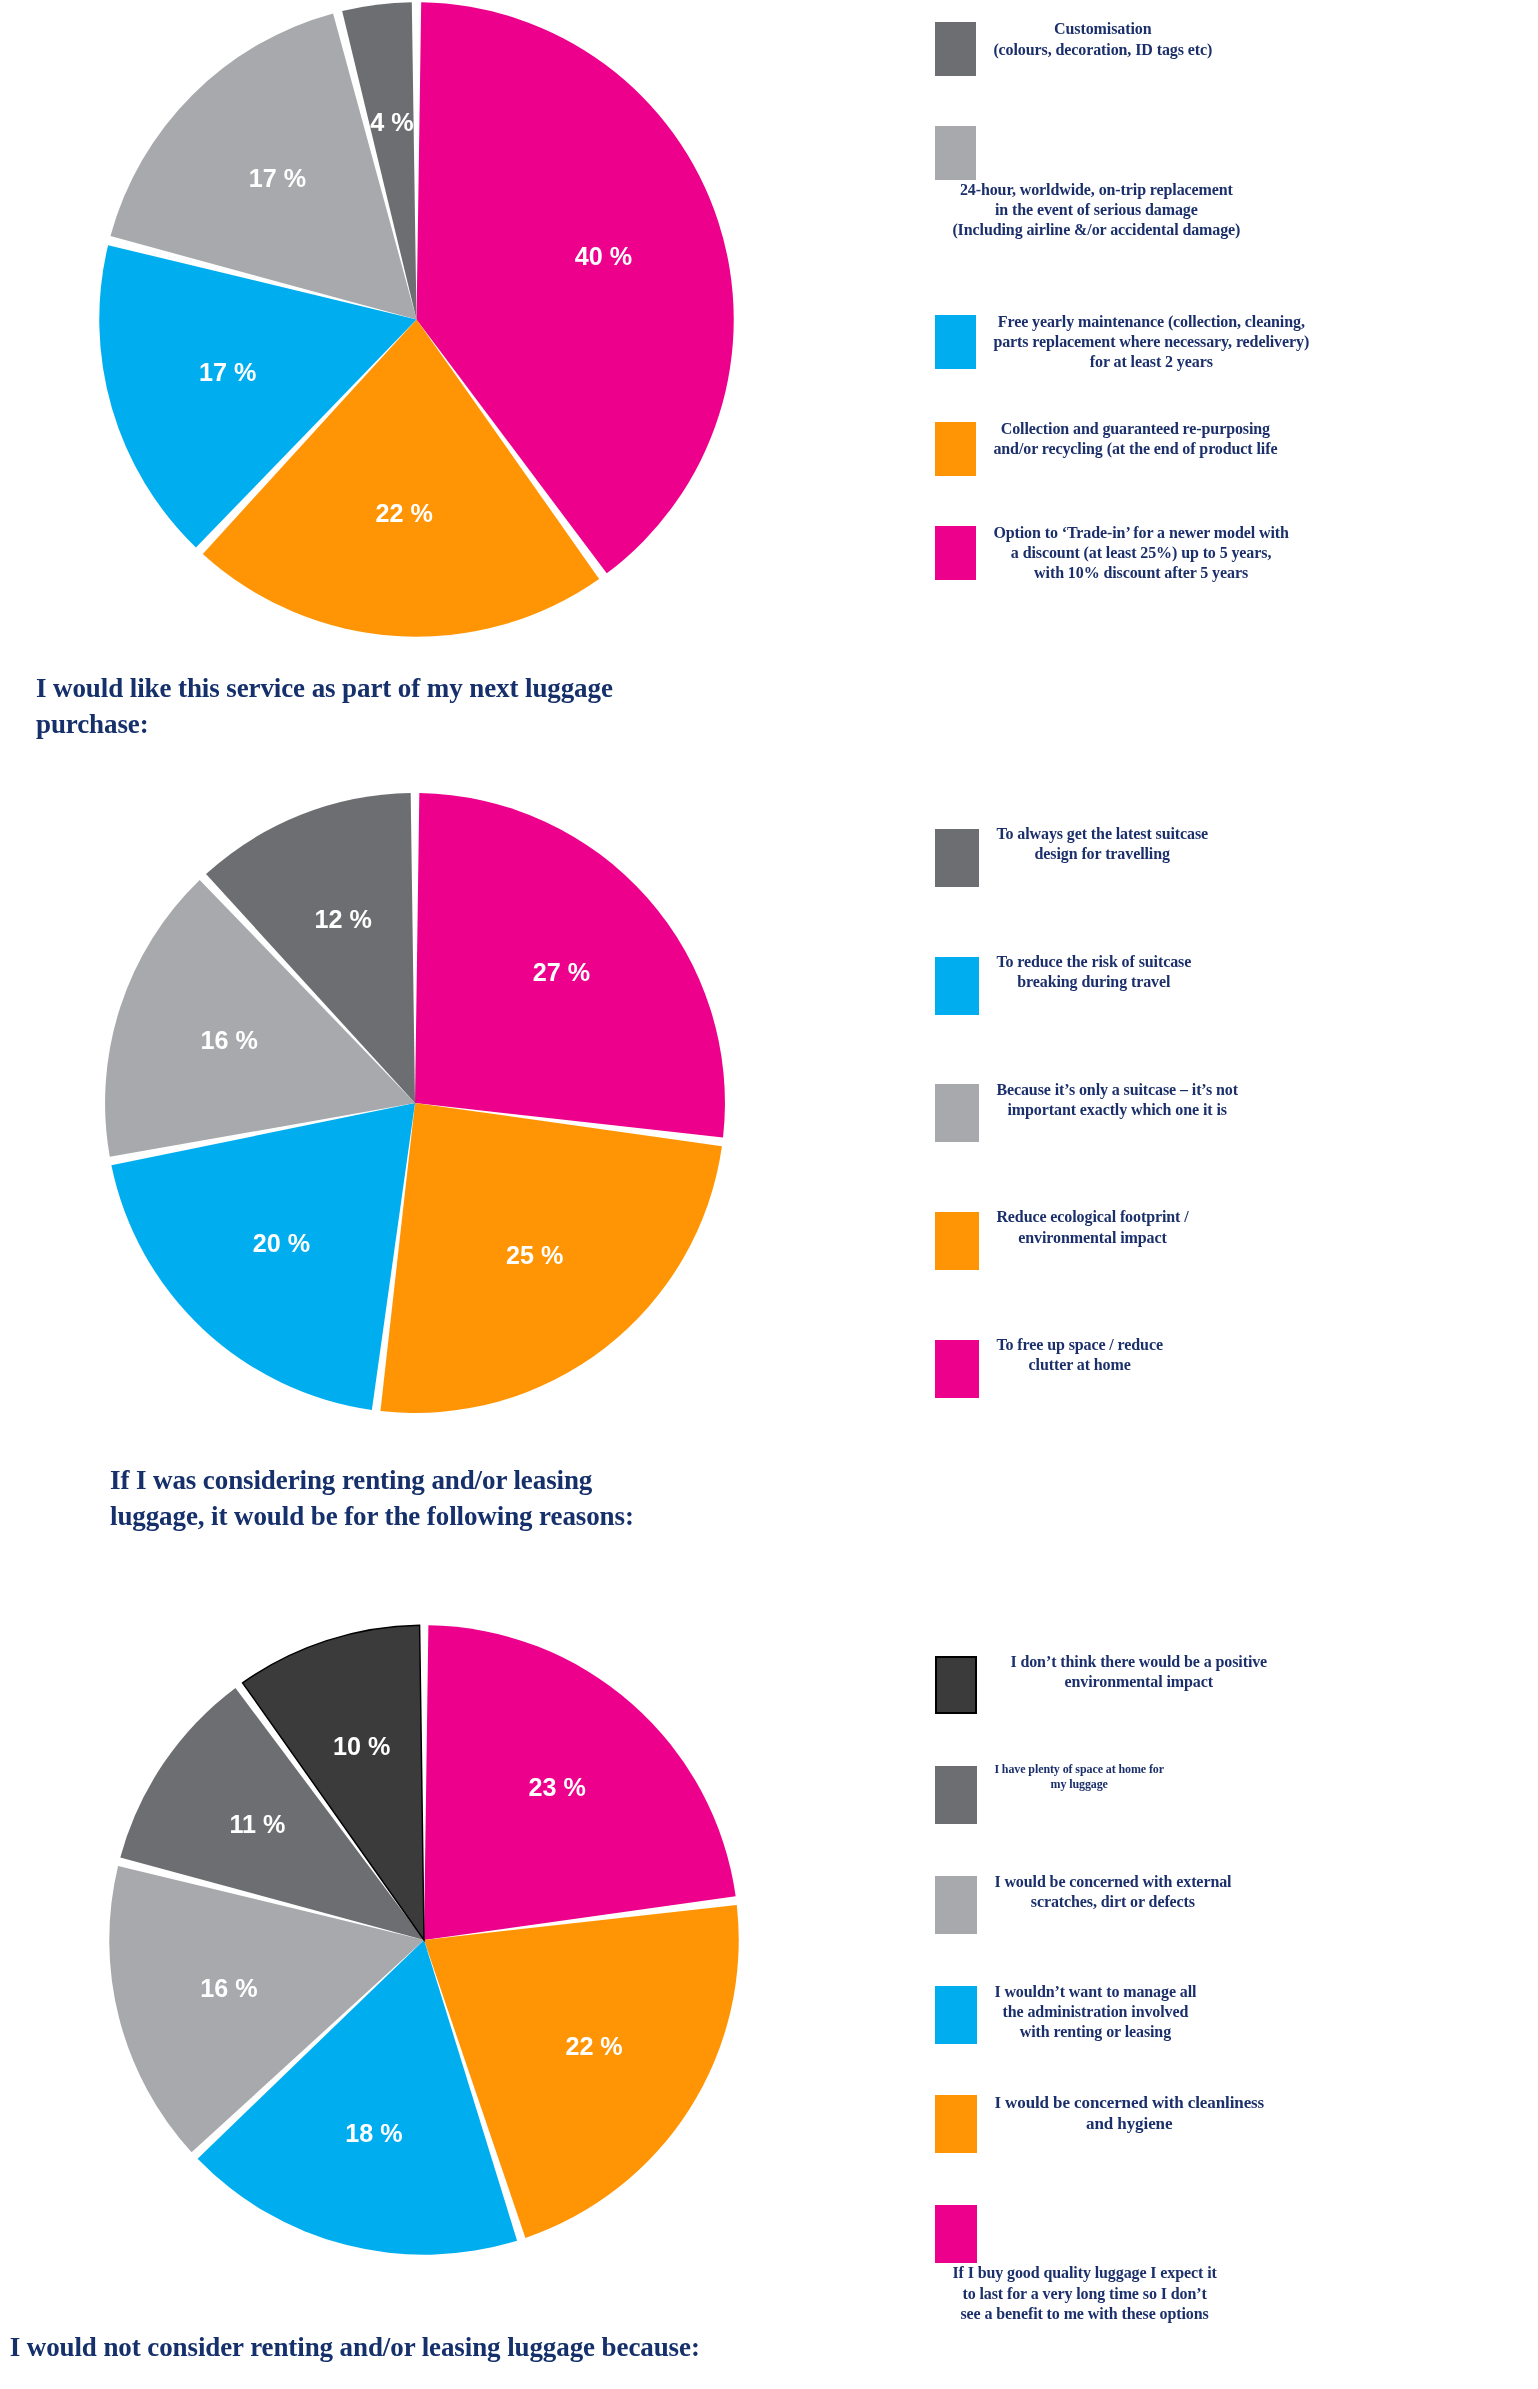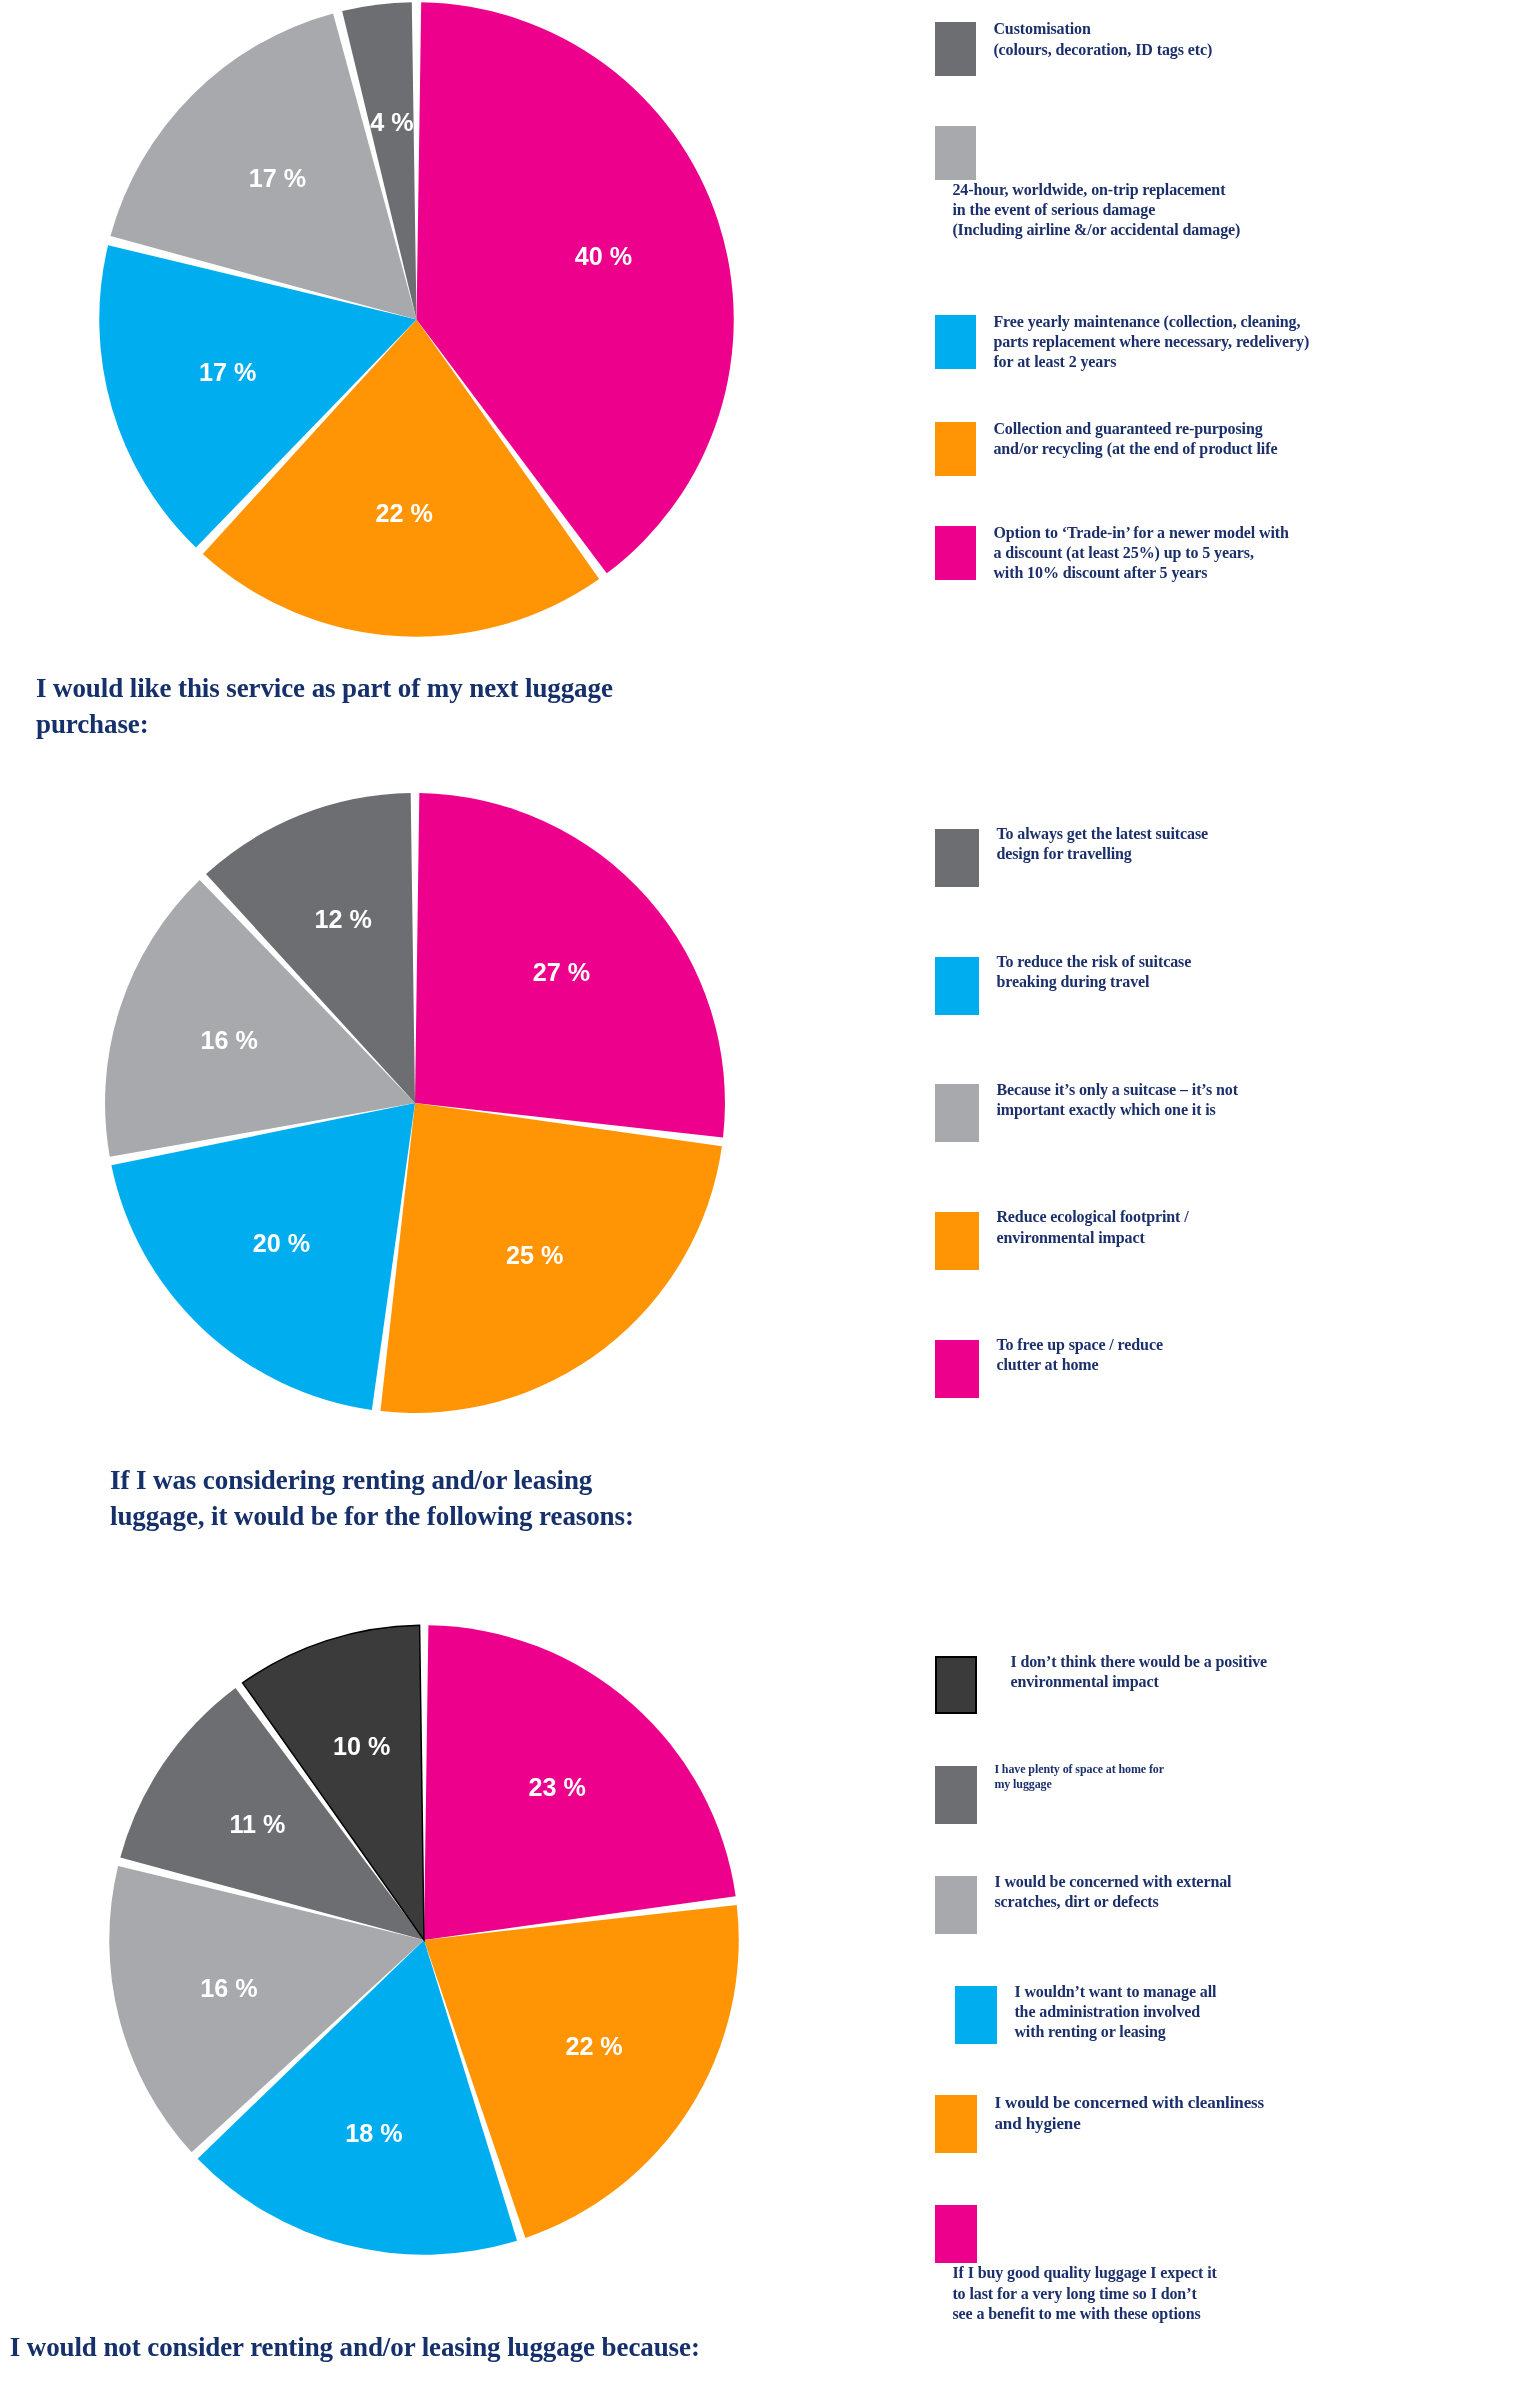--- a/index.html
+++ b/index.html
@@ -23,20 +23,21 @@
     font-weight: bold;
     text-anchor: middle;
     dominant-baseline: middle;
   }
 
   
   .legend { position: absolute; }
   .legend-row {
     display: flex;
     align-items: flex-start;
+    text-align: center;
   }
   .legend-swatch {
     flex: 0 0 auto;
     width: 41px;
   }
   .legend-text {
     font-family: "Liberation Serif", "DejaVu Serif", serif;
     font-weight: bold;
     color: #1b2f6b;
     font-size: 16px;
@@ -184,21 +185,21 @@
         <div class="legend-row" style="margin-bottom: 48px;">
           <div class="legend-swatch" style="background: rgb(109, 110, 113); height: 58px; width: 42px; margin-top: 3.9px;"></div>
           <div class="legend-text" style="font-size: 12px;">I have plenty of space at home for
 my luggage</div>
         </div>
         <div class="legend-row" style="margin-bottom: 48px;">
           <div class="legend-swatch" style="background: rgb(167, 169, 172); height: 58px; width: 42px; margin-top: 3.9px;"></div>
           <div class="legend-text" style="font-size: 16px;">I would be concerned with external
 scratches, dirt or defects</div>
         </div>
-        <div class="legend-row" style="margin-bottom: 48px; margin-left: 20px;">
+        <div class="legend-row" style="margin-bottom: 48px;">
           <div class="legend-swatch" style="background: rgb(0, 174, 239); height: 58px; width: 42px; margin-top: 3.9px;"></div>
           <div class="legend-text" style="font-size: 16px;">I wouldn’t want to manage all
 the administration involved
 with renting or leasing</div>
         </div>
         <div class="legend-row" style="margin-bottom: 48px;">
           <div class="legend-swatch" style="background: rgb(255, 149, 5); height: 58px; width: 42px; margin-top: 3.9px;"></div>
           <div class="legend-text" style="font-size: 17px;">I would be concerned with cleanliness
 and hygiene</div>
         </div>

